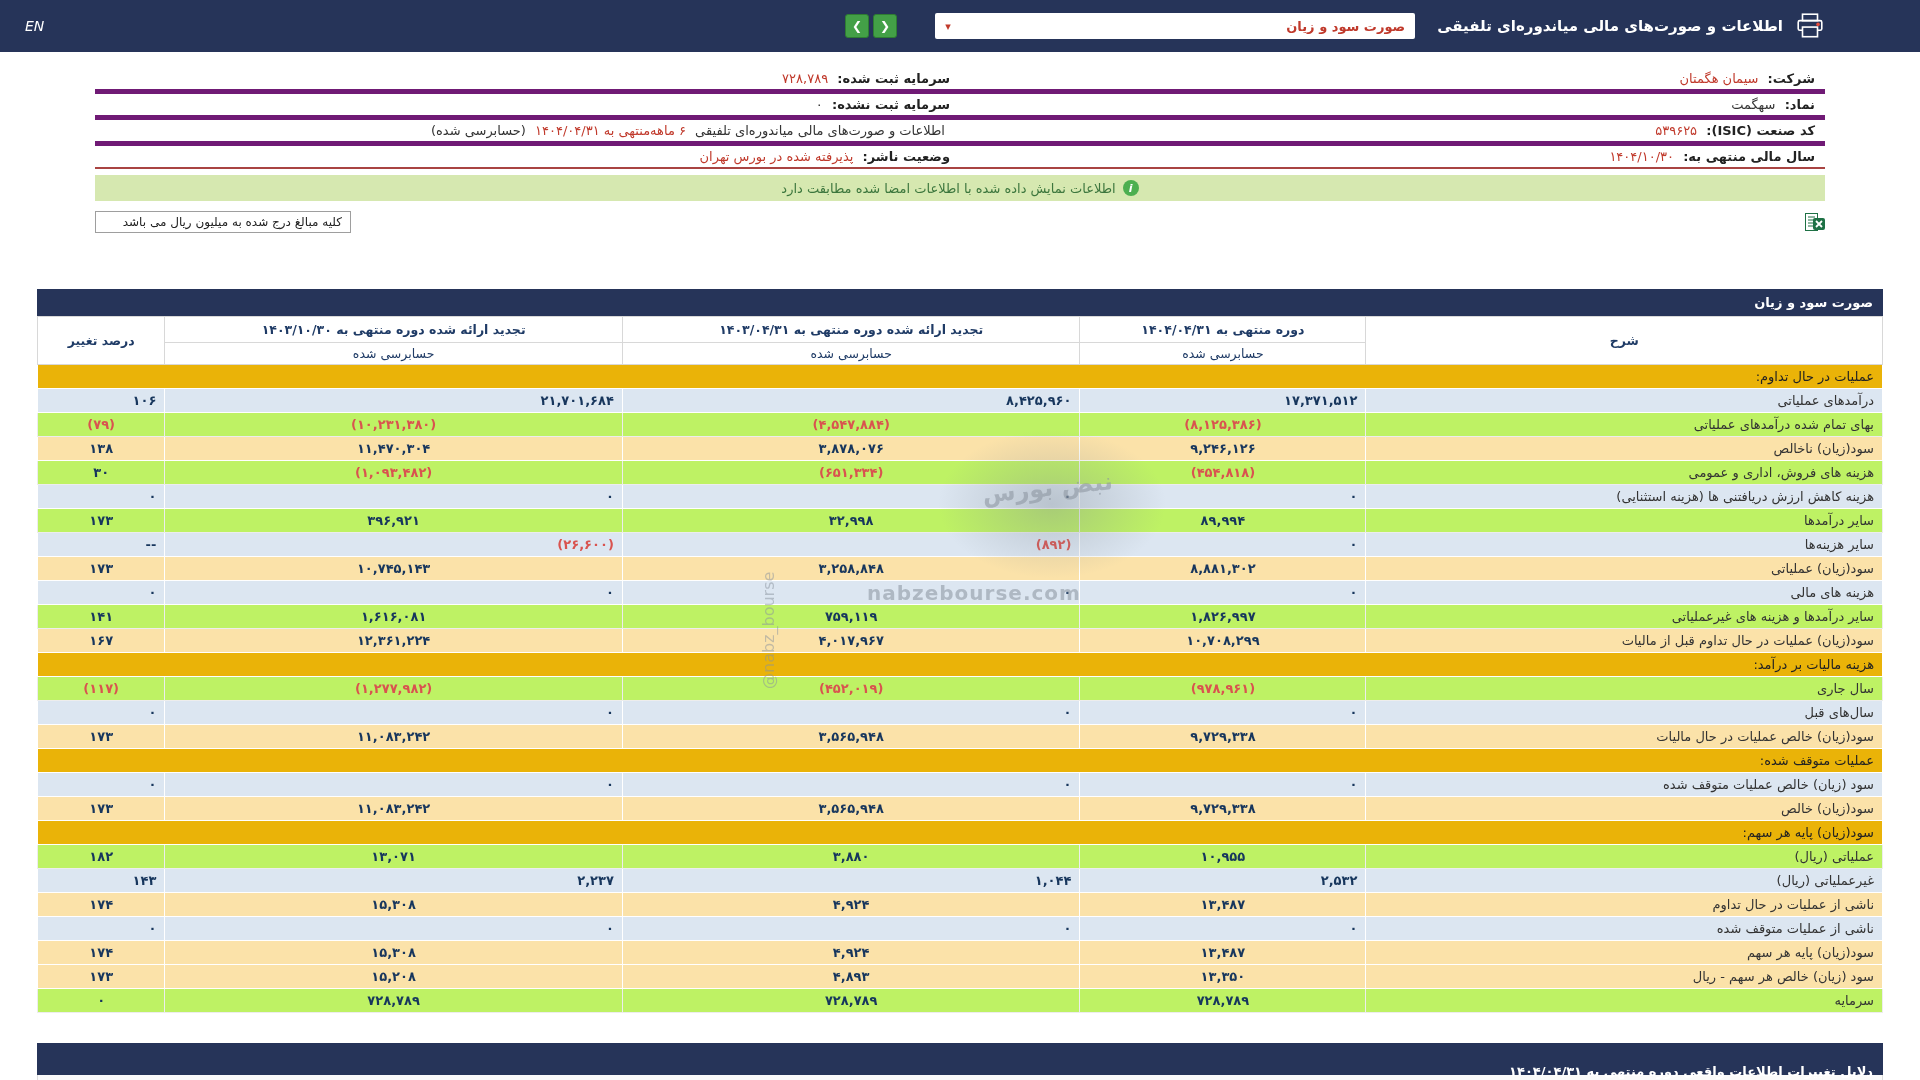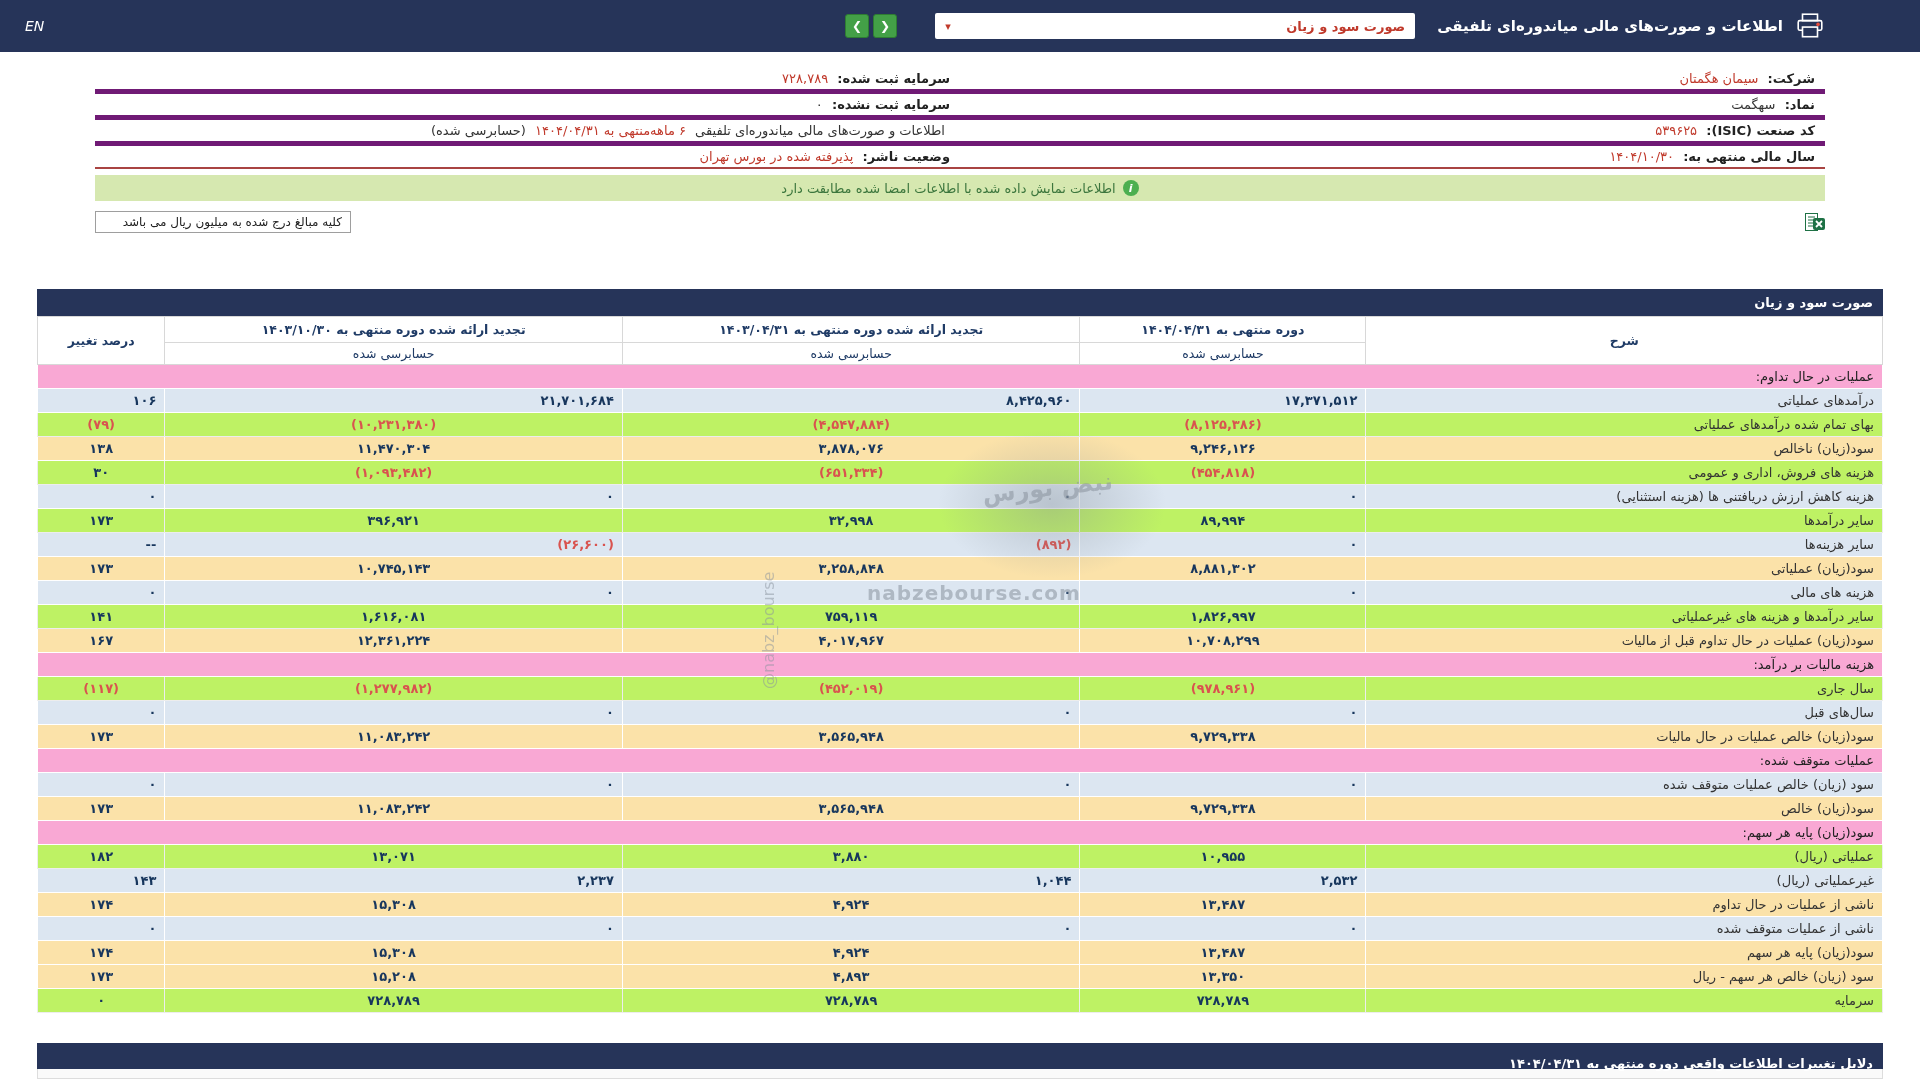--- a/index.html
+++ b/index.html
@@ -81,29 +81,29 @@
   }
   .stmt-table thead tr:first-child th { height: 26px; font-weight: bold; }
   .stmt-table thead tr:last-child th { height: 22px; font-weight: normal; }
   .stmt-table td {
     height: 24px; border: 1px solid #ededed; font-size: 13px; padding: 0 8px;
     white-space: nowrap; overflow: hidden;
   }
   .label-cell { text-align: right; color: #333; }
   .num-cell { text-align: center; color: #17365d; font-weight: bold; }
   .num-cell.neg { color: #d9534f; }
-  .section-row td { background: #f9a8d4; color: #222; border-color: #fff; margin-left: 17px; }
+  .section-row td { background: #eab308; color: #222; border-color: #fff; margin-left: 17px; }
   .bg-blue td { background: #dce6f1; border-color: #fff; text-align: right; }
   .bg-white td { background: #bef264; }
   .bg-yellow td { background: #fbe2a9; border-color: #fff; }
 
   
   .footer-bar {
     margin: 30px 37px 0; background: #263459; color: #fff; height: 26px;
-    line-height: 26px; padding: 8px 10px; font-size: 13px; font-weight: bold;
+    line-height: 26px; padding: 16px 10px; font-size: 13px; font-weight: bold;
   }
   .footer-stub { margin: 0 37px; height: 10px; background: #fafafa; border: 1px solid #ddd; border-top: none; }
 
   
   .watermark { position: absolute; inset: 0; pointer-events: none; z-index: 5; }
   .wm-blob {
     position: absolute; left: 900px; top: 140px; width: 230px; height: 150px;
     border-radius: 50%;
     background: radial-gradient(ellipse at center, rgba(130,140,150,0.38) 0%, rgba(130,140,150,0.0) 70%);
   }

